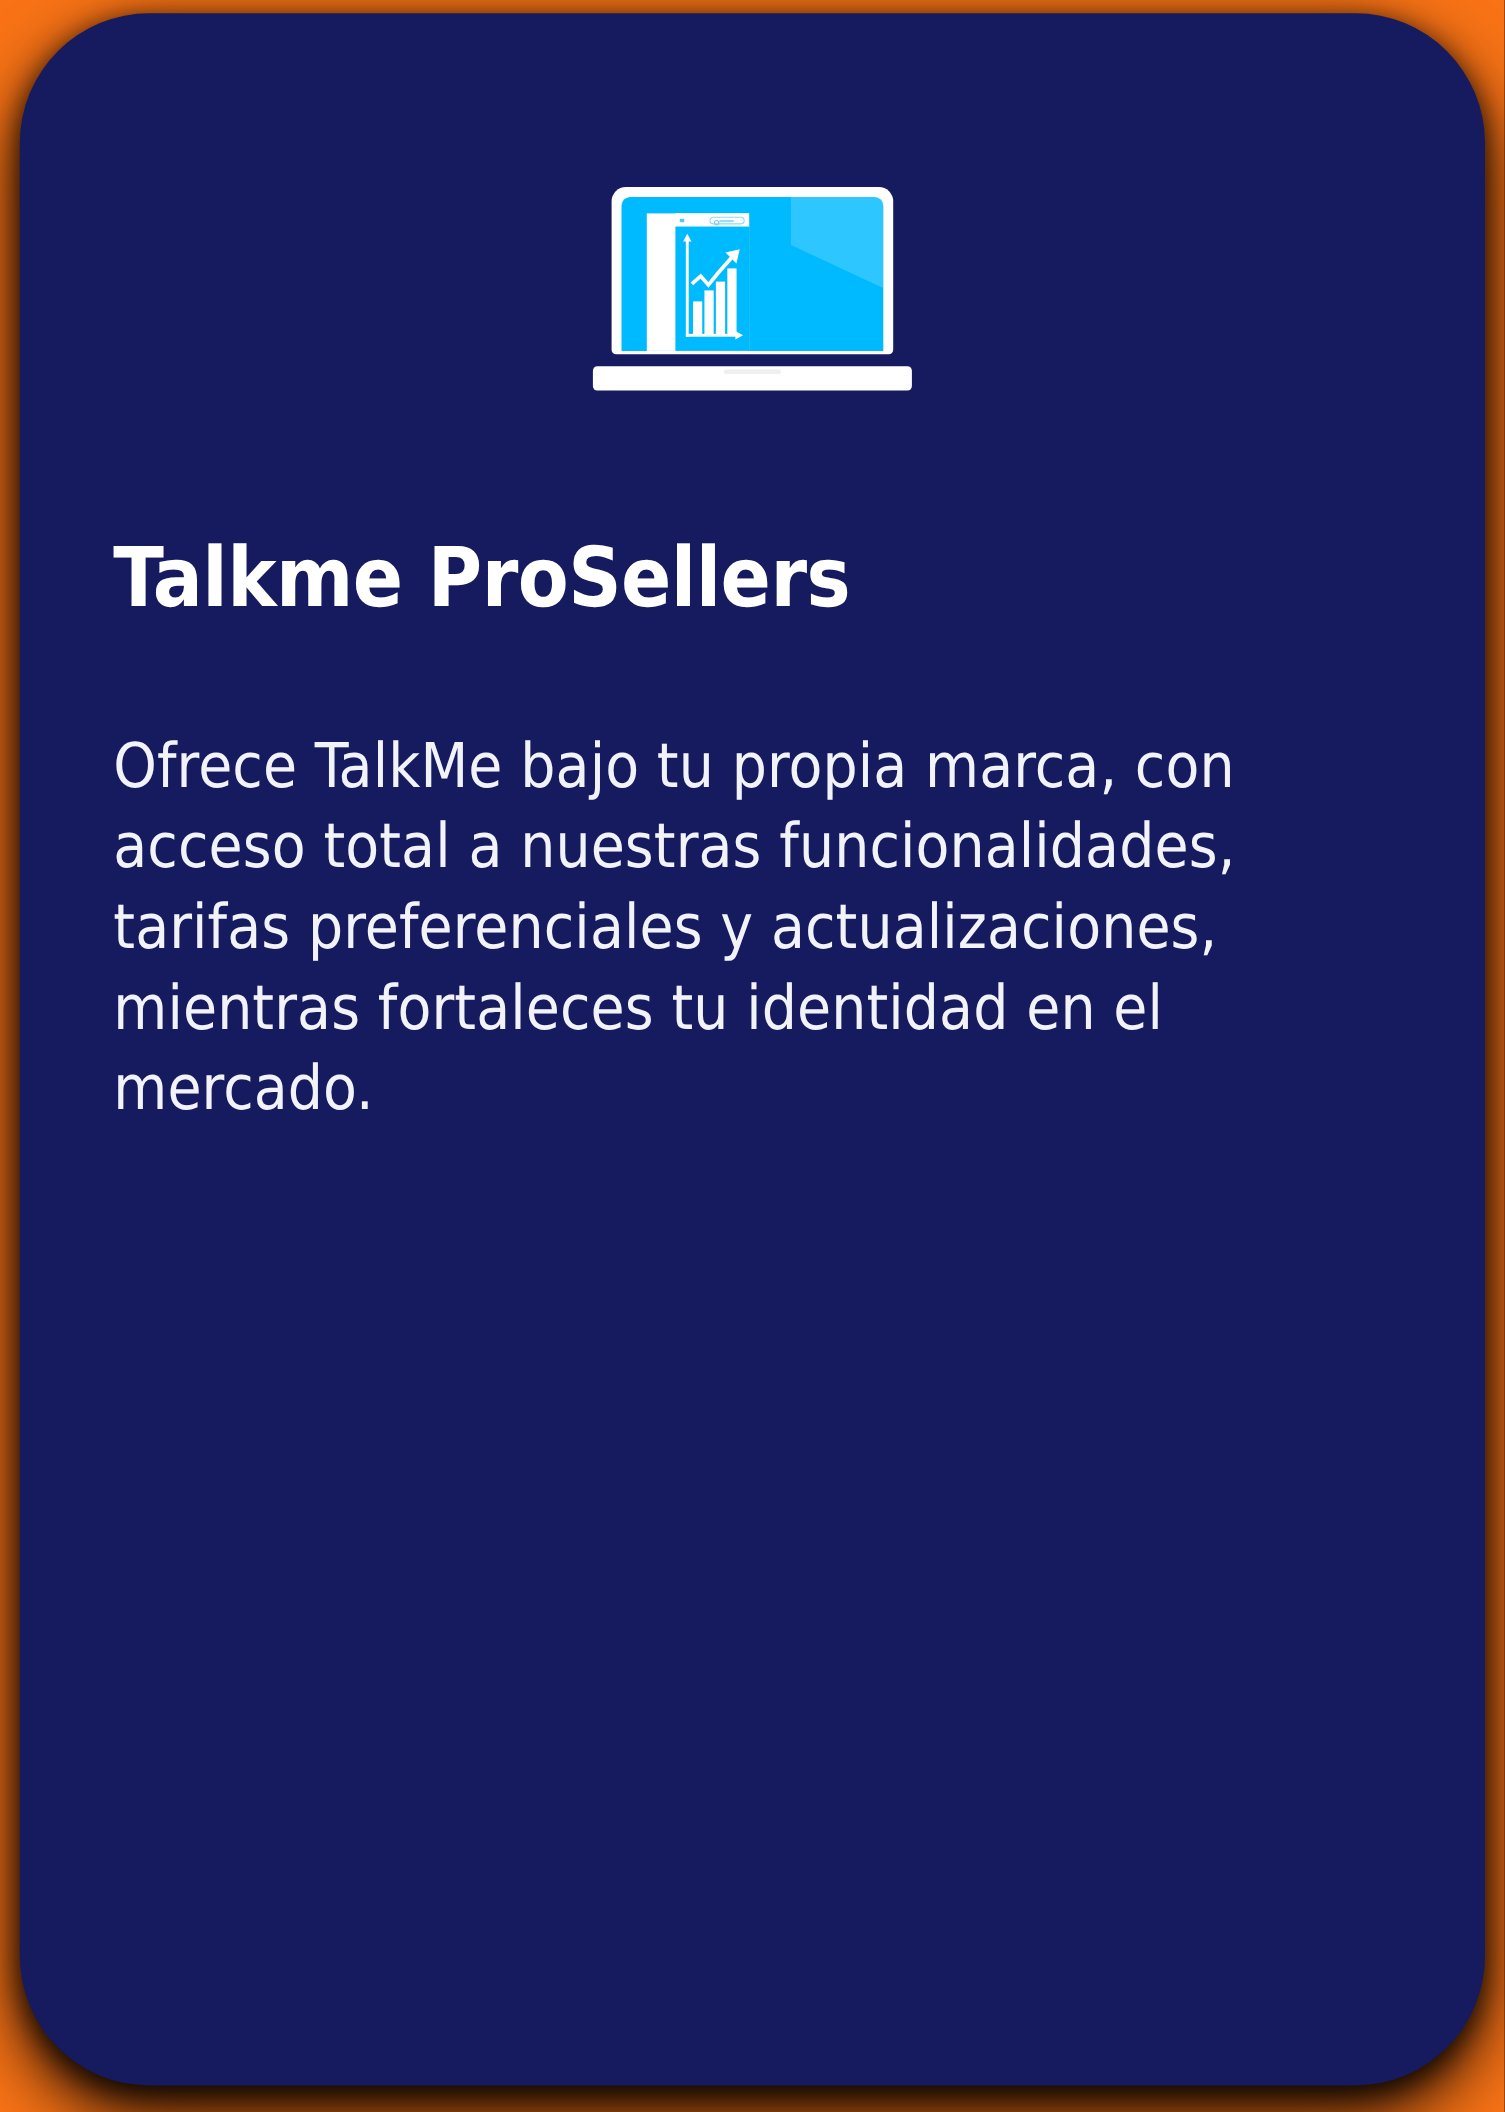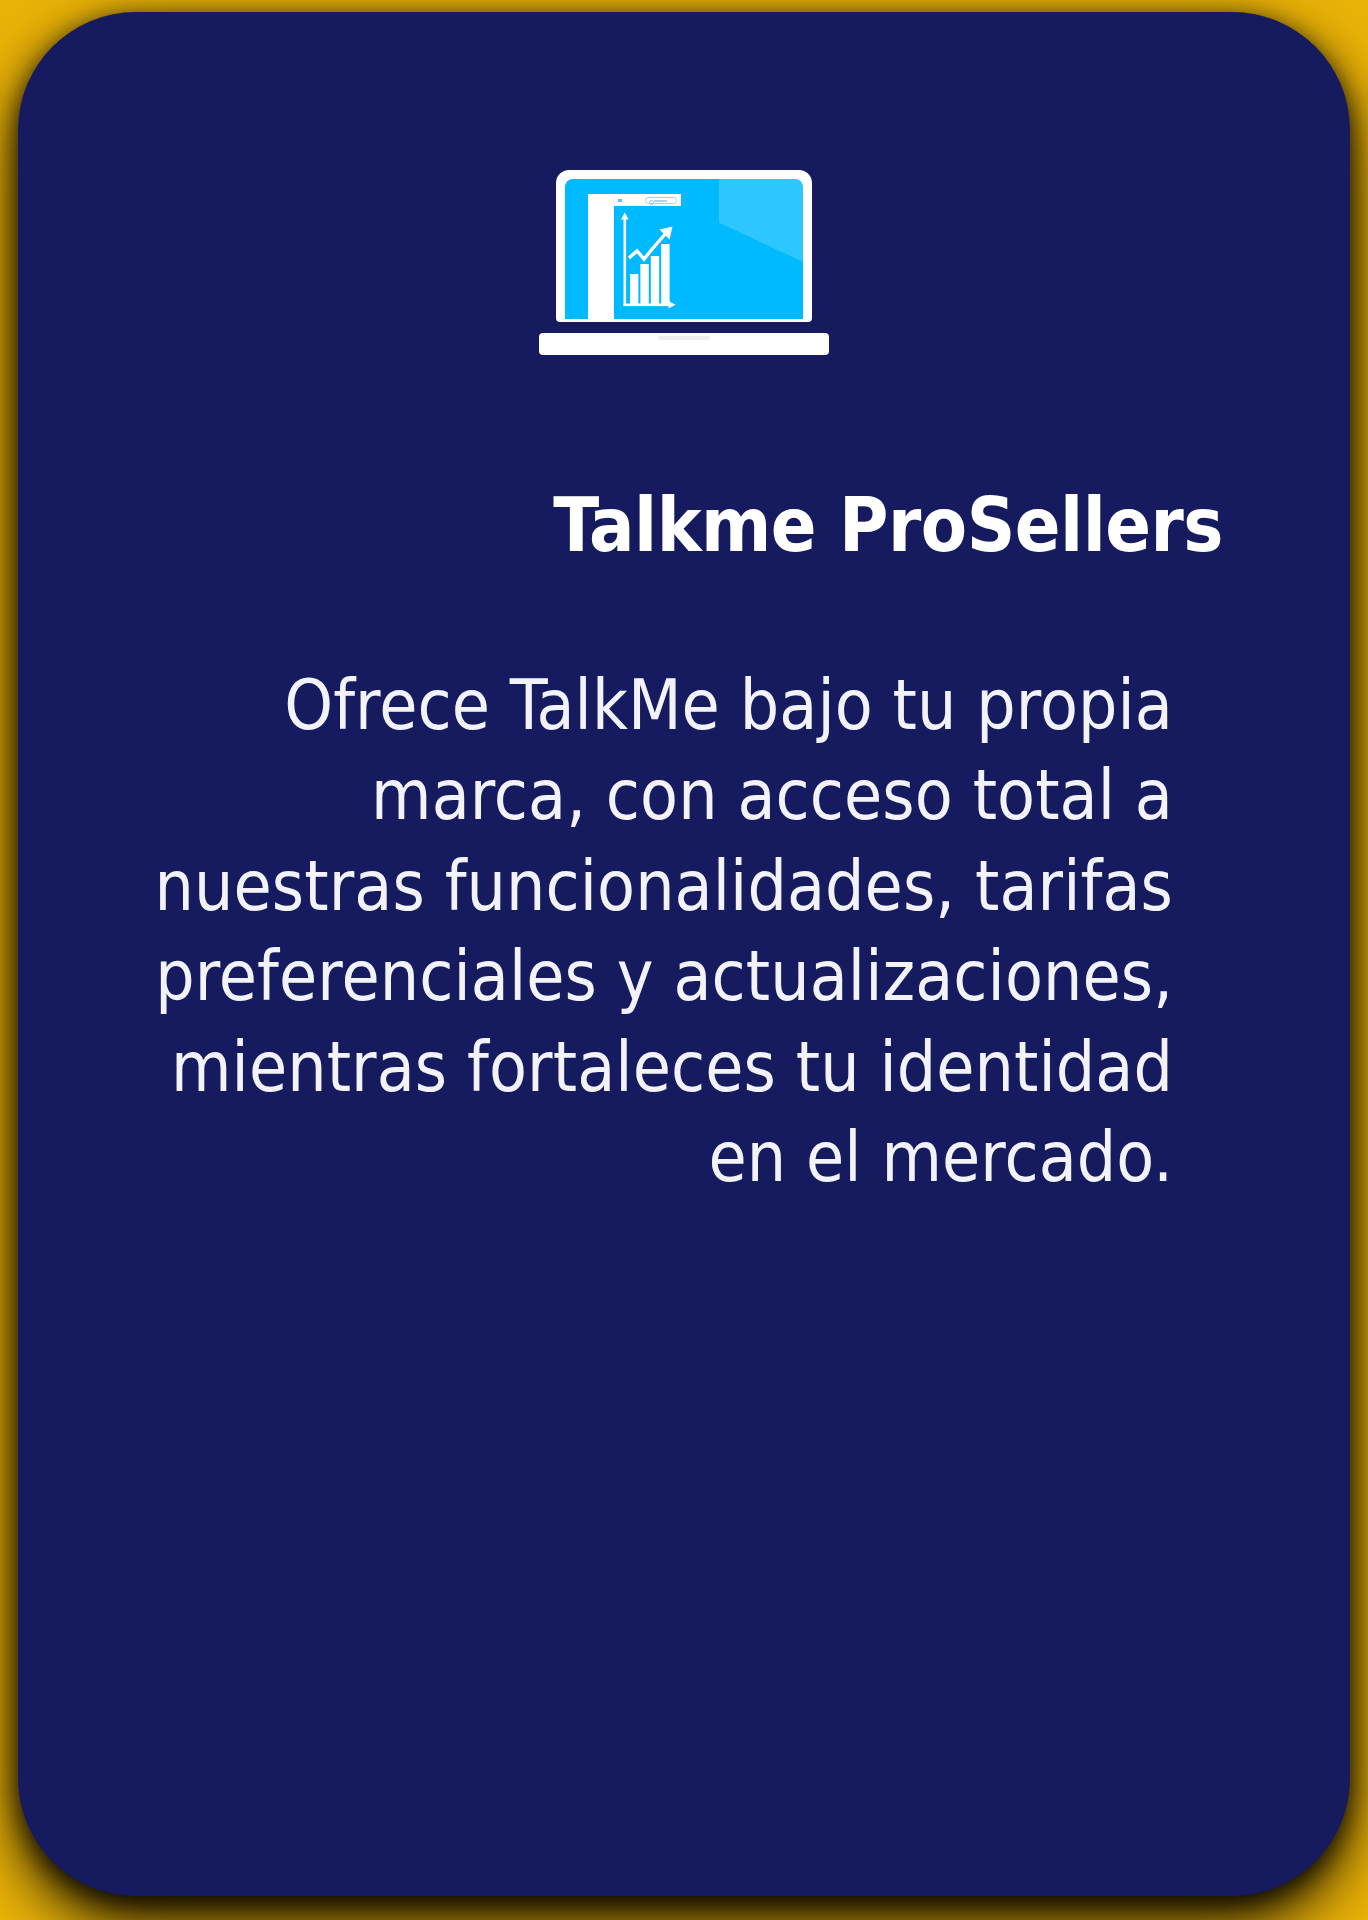--- a/index.html
+++ b/index.html
@@ -5,22 +5,21 @@
   * { margin:0; padding:0; box-sizing:border-box; }
   html, body {
     width:1368px; height:1920px;
     background:#000000;
     font-family:"DejaVu Sans Condensed","DejaVu Sans",sans-serif;
     overflow:hidden;
   }
   .stage {
     position:relative;
     width:1368px; height:1920px;
-    background:#eab308;
-    text-align:right;
+    background:#f97316;
   }
   .card {
     position:absolute;
     left:18px; top:12px;
     width:1332px; height:1884px;
     background:#151B5E;
     border-radius:118px;
     box-shadow:0 26px 62px rgba(0,0,0,0.92),
                0 6px 24px rgba(0,0,0,0.7);
     overflow:hidden;
@@ -128,21 +127,21 @@
     font-weight:bold;
     letter-spacing:-0.5px;
     line-height:1.05;
     font-family:"DejaVu Sans Condensed","DejaVu Sans",sans-serif;
   }
   .body-text {
     position:absolute;
     left:85px; top:648px;
     width:1070px;
     color:#F2F3F8;
-    font-size:69px;
+    font-size:56px;
     font-weight:300;
     line-height:1.31;
     letter-spacing:0.1px;
     font-family:"DejaVu Sans Condensed Light","DejaVu Sans Condensed","DejaVu Sans",sans-serif;
   }
 </style>
 </head>
 <body>
 
 <div class="stage">

